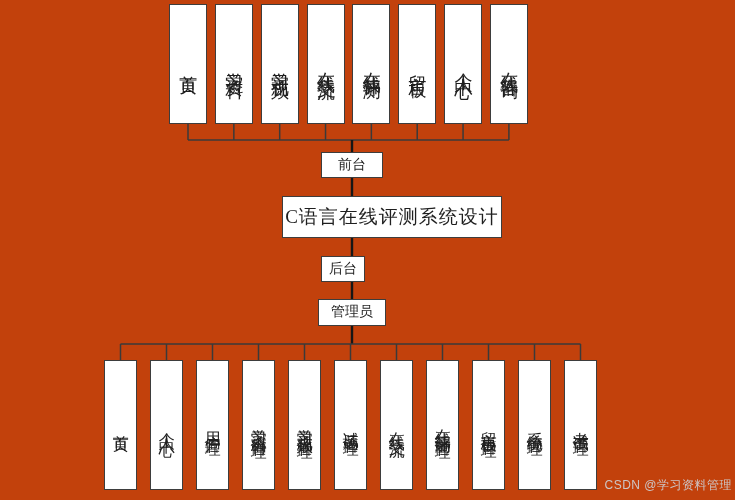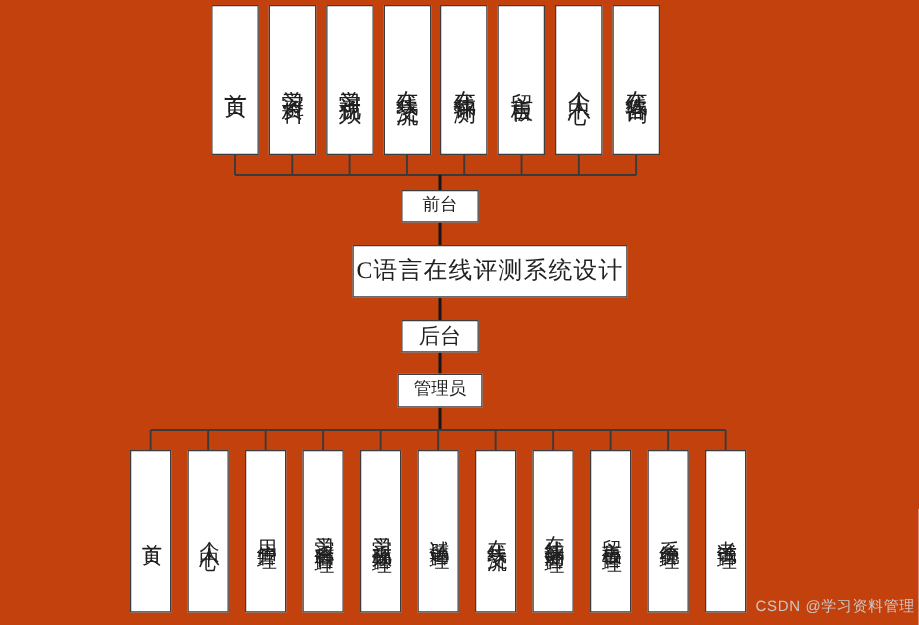--- a/index.html
+++ b/index.html
@@ -16,21 +16,21 @@
     text-align:center; line-height:1.15;
   }
   .vlabel { writing-mode:vertical-rl; text-orientation:upright; letter-spacing:3px; }
   .row { position:absolute; display:flex; justify-content:space-between; }
   #top-row   { left:169px; top:4px;   width:359px; height:120px; }
   #top-row .node    { width:38px; height:120px; font-size:18px; }
   #bottom-row{ left:104px; top:360px; width:493px; height:130px; }
   #bottom-row .node { width:33px; height:130px; font-size:16px; }
   #front-box { position:absolute; left:321px; top:152px; width:62px;  height:26px; font-size:14px; }
   #title-box { position:absolute; left:242px; top:196px; width:220px; height:42px; font-size:19px; letter-spacing:1px;margin-left:40px; }
-  #back-box  { position:absolute; left:321px; top:256px; width:62px;  height:26px; font-size:17px; }
+  #back-box  { position:absolute; left:321px; top:256px; width:44px;  height:26px; font-size:14px; }
   #admin-box { position:absolute; left:318px; top:299px; width:68px;  height:27px; font-size:14px; }
   #watermark {
     position:absolute; right:3px; top:477px;
     font-size:12px; color:#cdc5c5; letter-spacing:0.5px;
     font-family:"Liberation Sans","DejaVu Sans",sans-serif;
   }
 </style>
 </head>
 <body>
 

